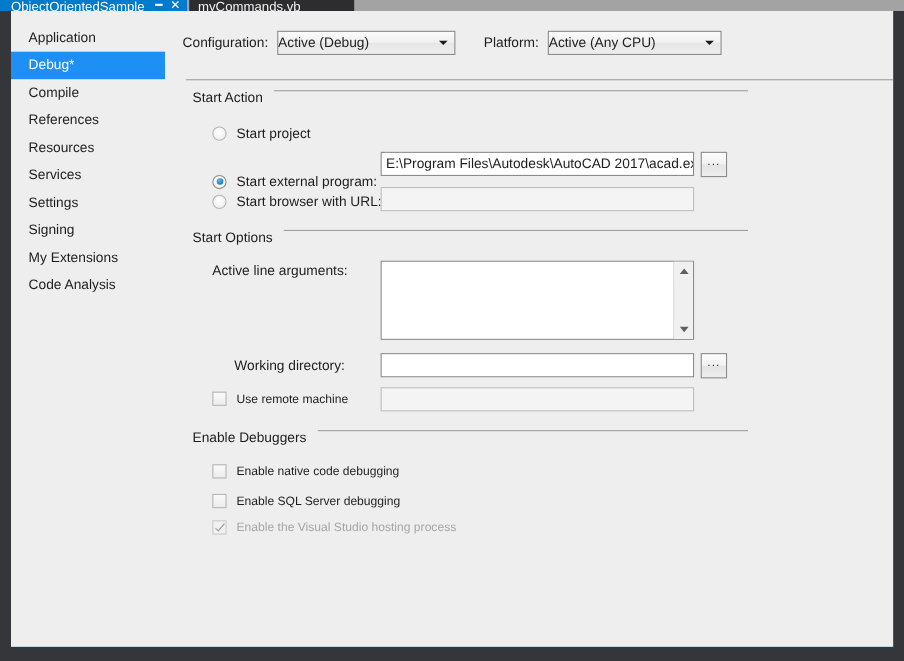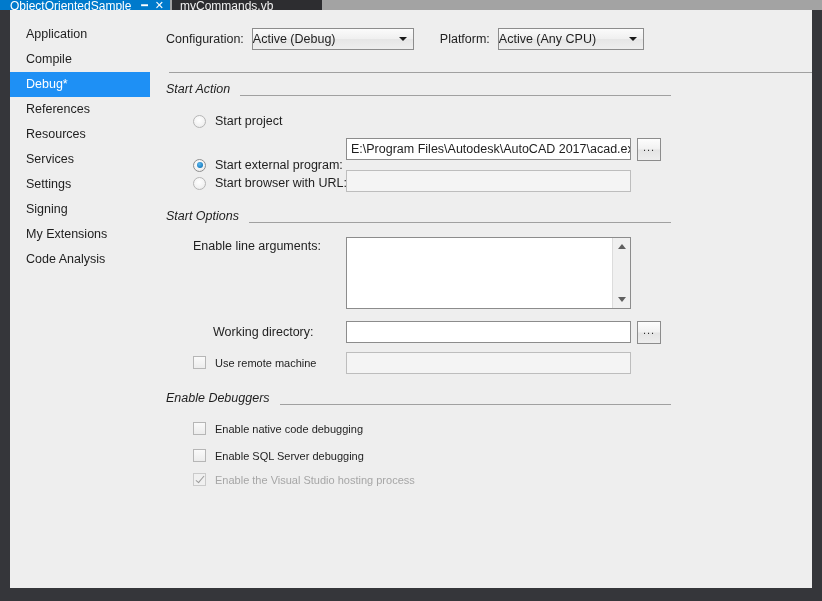--- a/index.html
+++ b/index.html
@@ -153,39 +153,38 @@
   .combo .arrow {
     position: absolute;
     right: 6px;
     top: 8px;
     width: 0; height: 0;
     border-left: 4px solid transparent;
     border-right: 4px solid transparent;
     border-top: 4px solid #1a1a1a;
   }
   .combo.config { width: 162px; }
-  .combo.platform { width: 146px; }
+  .combo.platform { width: 158px; }
 
   .topline {
     position: absolute;
     left: 19px;
     top: 62px;
     width: 643px;
     height: 1px;
     background: #a0a0a0;
   }
 
   
   .group-header {
     position: absolute;
-    left: 16px;
-    display: flex;
-    align-items: flex-end;
+    left: 25px;
+    display: flex;
+    align-items: flex-start;
     width: 500px;
-    font-style: italic;
   }
   .group-header .g-title {
     font-size: 12.5px;
     color: #1e1e1e;
     white-space: nowrap;
   }
   .group-header .g-line {
     flex: 1;
     height: 1px;
     background: #a0a0a0;
@@ -356,25 +355,25 @@
     </div>
   </div>
 
   <div class="window">
 
     <div class="sidebar">
       <div style="height:12px"></div>
       <div class="side-item">
         <span>Application</span>
       </div>
-      <div class="side-item">
-        <span>Compile</span>
-      </div>
       <div class="side-item selected">
         <span>Debug*</span>
+      </div>
+      <div class="side-item">
+        <span>Compile</span>
       </div>
       <div class="side-item">
         <span>References</span>
       </div>
       <div class="side-item">
         <span>Resources</span>
       </div>
       <div class="side-item">
         <span>Services</span>
       </div>
@@ -430,21 +429,21 @@
         <span class="radio"></span>
         <span class="radio-label">Start browser with URL:</span>
       </div>
       <div class="tbox disabled" style="left:196px; top:160px; width:285px;"></div>
 
       <div class="group-header" style="top:199px; width:505px;">
         <span class="g-title">Start Options</span>
         <span class="g-line"></span>
       </div>
 
-      <div class="field-label" style="left:43px; top:229px;">Enable line arguments:</div>
+      <div class="field-label" style="left:43px; top:229px;">Active line arguments:</div>
       <div class="tarea" style="left:196px; top:227px; width:285px; height:72px;">
         <div class="sbar">
           <div class="sbtn up">
               <span class="tri-up"></span>
             </div>
           <div class="sbtn down">
               <span class="tri-down"></span>
             </div>
         </div>
       </div>

